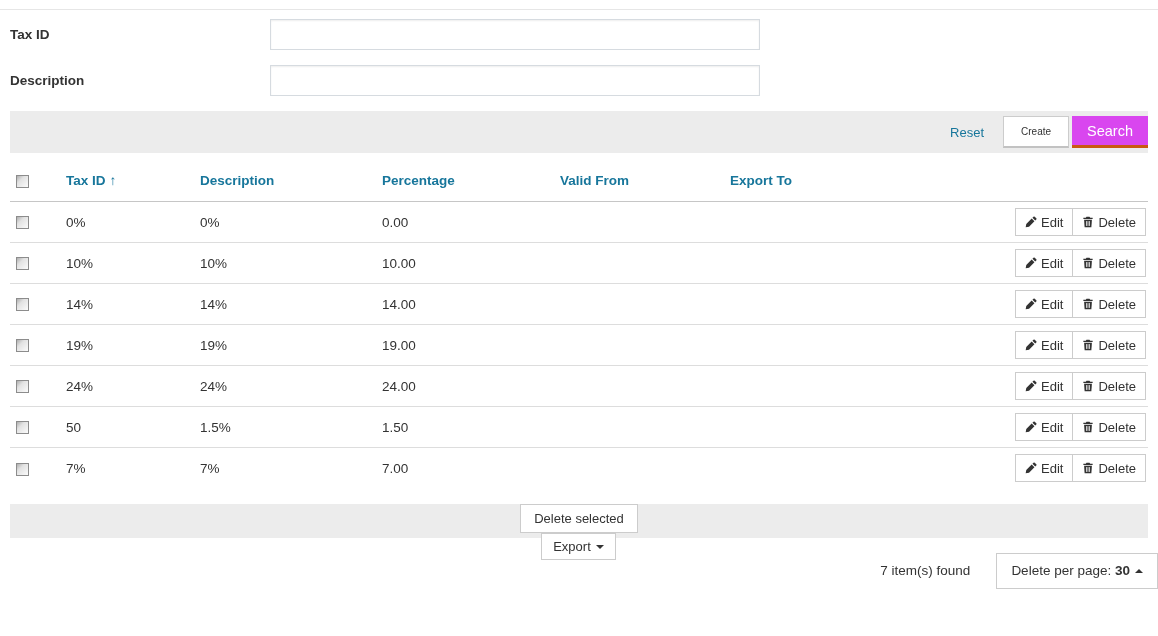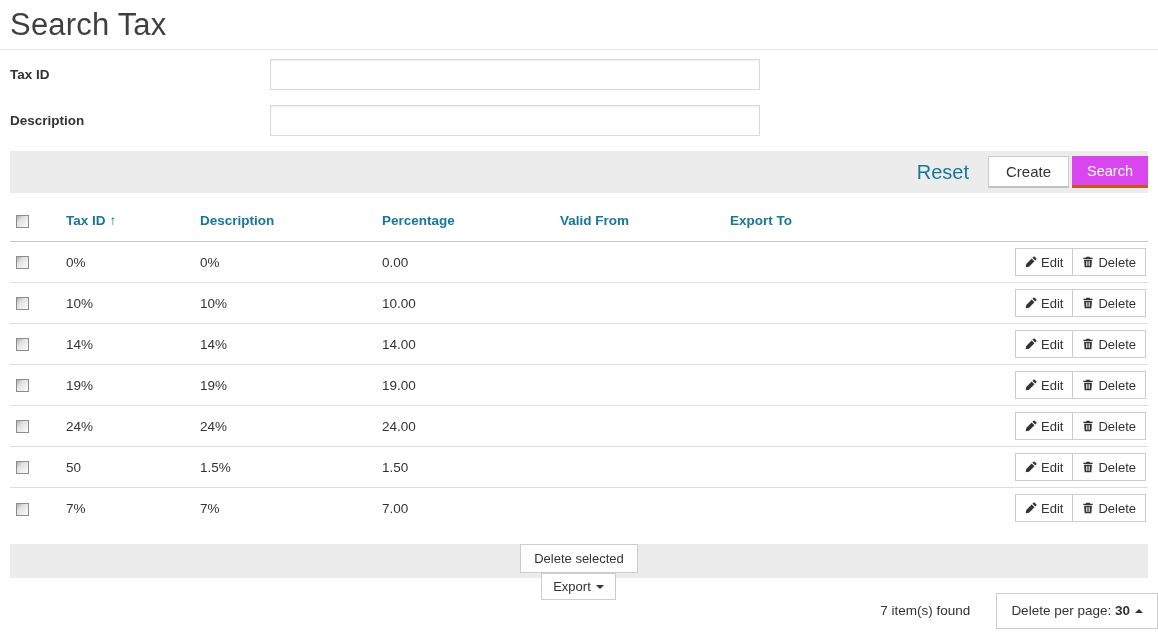--- a/index.html
+++ b/index.html
@@ -15,23 +15,23 @@
   .search-form { margin-top:9px; }
   .form-row { display:flex; align-items:center; margin-bottom:15px; }
   .form-row label { width:260px; font-weight:700; color:#333; font-size:13.5px; }
   .form-row input[type=text] {
     width:490px; height:31px; border:1px solid #d6dbe0; background:#fff;
     box-shadow: inset 0 1px 2px rgba(0,0,0,.07); padding:0 8px; font-family:inherit; font-size:13.5px; color:#333;
   }
 
   
   .action-bar { margin-top:14px; background:#ececec; height:42px; display:flex; align-items:center; justify-content:flex-end; }
-  .link-btn { color:#17769b; text-decoration:none; font-size:20px; margin-right:19px; cursor:pointer; }
+  .link-btn { color:#17769b; text-decoration:none; font-size:13px; margin-right:19px; cursor:pointer; }
   .btn { background:#fff; border:1px solid #ccc; color:#333; font-family:inherit; cursor:pointer; }
-  .btn-default-lg { font-size:15px; padding:6px 17px; height:32px; border-bottom:2px solid #c2c2c2; }
+  .btn-default-lg { font-size:10px; padding:6px 17px; height:32px; border-bottom:2px solid #c2c2c2; }
   .btn-primary { background:#d946ef; border:none; border-bottom:3px solid #c95812; color:#fff; font-size:14.5px; padding:7px 15px; height:32px; margin-left:3px; cursor:pointer; font-family:inherit; }
 
   
   table.results { width:100%; border-collapse:collapse; table-layout:fixed; margin-top:14px; }
   col.c-check { width:56px; } col.c-taxid { width:134px; } col.c-desc { width:182px; }
   col.c-pct { width:178px; } col.c-from { width:170px; } col.c-to { width:170px; } col.c-act { width:auto; }
   th { text-align:left; color:#17769b; font-weight:700; font-size:13.5px; padding:6px 0 13px 0; border-bottom:1px solid #c6c6c6; cursor:pointer; }
   th.check-col, td.check-col { padding-left:6px; }
   .sort-arrow { font-weight:700; margin-left:4px; }
   td { height:41px; border-bottom:1px solid #dddddd; vertical-align:middle; padding:0; font-size:13.5px; color:#333; }
@@ -60,21 +60,20 @@
   .pagination-row { display:flex; align-items:center; justify-content:flex-end; margin-top:15px; }
   .items-found { font-size:13.5px; color:#333; margin-right:26px; }
   .btn-perpage { font-size:13.5px; padding:9px 14px; height:36px; margin-right:-10px; }
   .btn-perpage b { font-weight:700; }
 </style>
 </head>
 <body>
 
 <div class="wrap">
 
-  <h1 class="page-title">Search Tax</h1>
   <hr class="title-rule">
 
   <div class="search-form">
     <div class="form-row">
       <label>Tax ID</label>
       <input type="text" value="" style="">
     </div>
     <div class="form-row">
       <label>Description</label>
       <input type="text" value="" style="">

